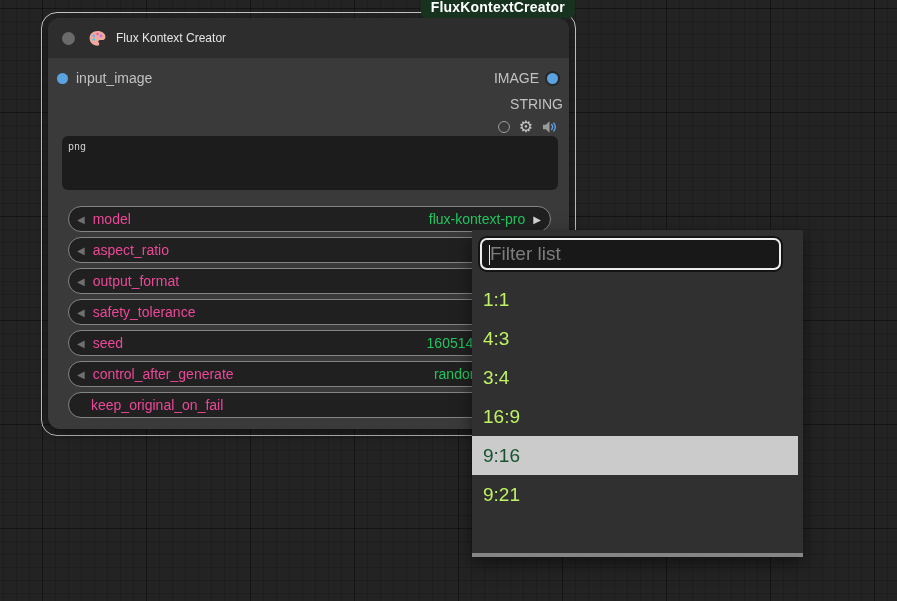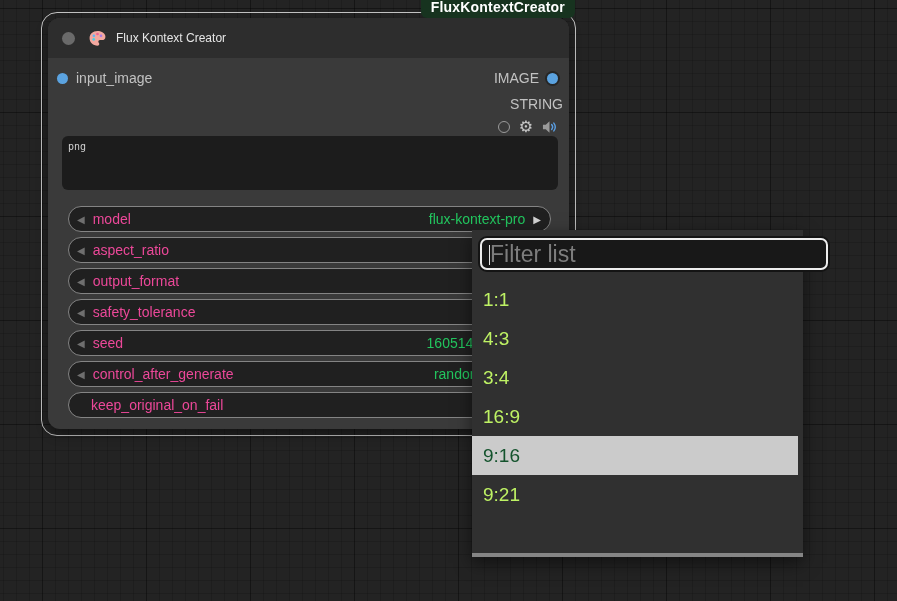--- a/index.html
+++ b/index.html
@@ -72,23 +72,23 @@
   .w-value{margin-left:auto;color:#22c55e;}
   .widget-row[data-idx="0"] .w-arrow.right{color:#d2d2d2;}
   .widget-row[data-idx="4"] .w-value{padding-right:52px;}
   .widget-row[data-idx="5"] .w-value{padding-right:26px;}
   
   .dropdown{
     position:absolute;left:472px;top:230px;width:331px;height:327px;background:#303030;
     z-index:5;box-sizing:border-box;box-shadow:0 6px 16px rgba(0,0,0,0.5);
   }
   .filter-input{
-    display:block;margin:8px 24px 10px 8px;width:348px;height:32px;box-sizing:border-box;
+    display:block;margin:8px 24px 10px 8px;width:301px;height:32px;box-sizing:border-box;
     background:#181818;border:2px solid #ededed;border-radius:7px;outline:none;
-    box-shadow:0 0 0 2px #141414;color:#cccccc;font-size:23px;padding:0 8px;
+    box-shadow:0 0 0 2px #141414;color:#cccccc;font-size:19px;padding:0 8px;
     font-family:"Liberation Sans", sans-serif;
   }
   .filter-input::placeholder{color:#7d7d7d;}
   .caret{position:absolute;left:17px;top:15px;width:1px;height:20px;background:#e8e8e8;}
   .options{position:absolute;left:0;top:50px;width:100%;}
   .option{
     height:39px;line-height:39px;padding-left:11px;margin-right:5px;
     color:#bef264;font-size:19px;
   }
   .option.selected{background:var(--highlight-bg,#cbcbcb);color:#14532d;}

